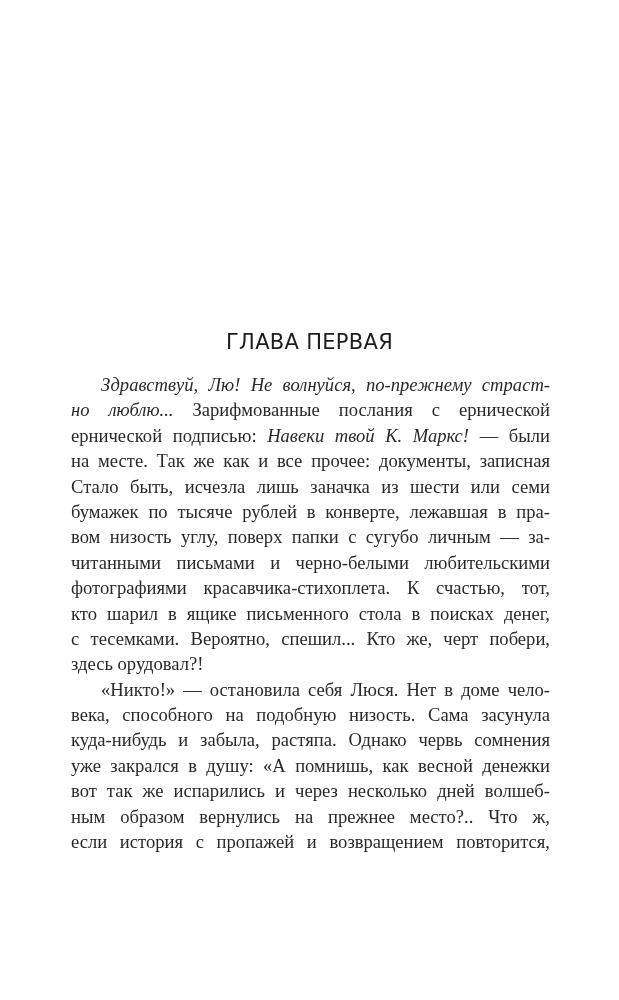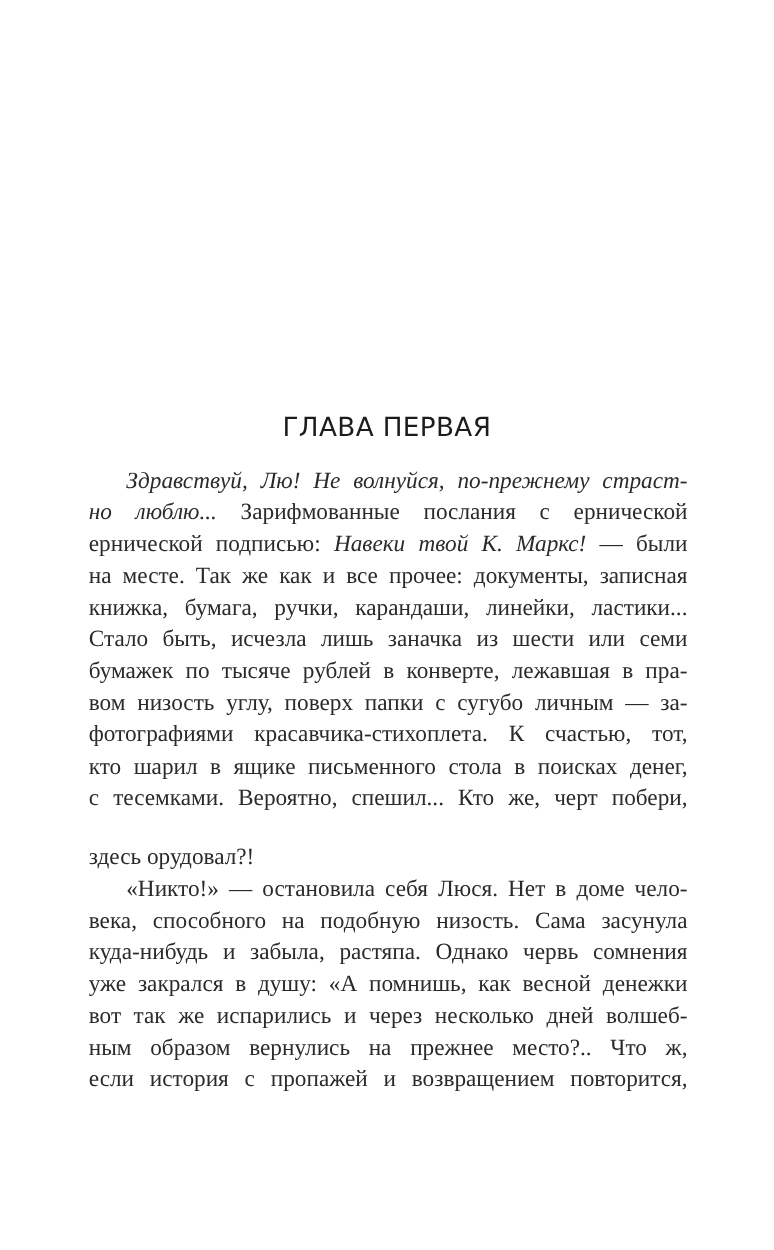--- a/index.html
+++ b/index.html
@@ -44,45 +44,44 @@
     }
     .line {
       display: block;
       white-space: nowrap;
       text-align: justify;
       text-align-last: justify;
       height: 25.4px;
     }
     .line.last {
       text-align-last: left;
-      margin-top: 22px;
     }
     .indent {
       padding-left: 30px;
     }
     .it {
       font-style: italic;
     }
   </style>
 </head>
 <body>
 
 <div class="page">
   <div class="chapter-title">ГЛАВА ПЕРВАЯ</div>
 
   <div class="body-text">
 
     <span class="line indent"><span class="it">Здравствуй, Лю! Не волнуйся, по-прежнему страст-</span></span>
     <span class="line"><span class="it">но люблю...</span><span> Зарифмованные послания с ернической</span></span>
     <span class="line"><span>ернической подписью: </span><span class="it">Навеки твой К. Маркс!</span><span> — были</span></span>
     <span class="line">на месте. Так же как и все прочее: документы, записная</span>
-    <span class="line">книжка, бумага, ручки, карандаши, линейки, ластики...</span>
     <span class="line">Стало быть, исчезла лишь заначка из шести или семи</span>
     <span class="line">бумажек по тысяче рублей в конверте, лежавшая в пра-</span>
     <span class="line">вом низость углу, поверх папки с сугубо личным — за-</span>
+    <span class="line">читанными письмами и черно-белыми любительскими</span>
     <span class="line">фотографиями красавчика-стихоплета. К счастью, тот,</span>
     <span class="line">кто шарил в ящике письменного стола в поисках денег,</span>
     <span class="line">с тесемками. Вероятно, спешил... Кто же, черт побери,</span>
     <span class="line last">здесь орудовал?!</span>
 
     <span class="line indent">«Никто!» — остановила себя Люся. Нет в доме чело-</span>
     <span class="line">века, способного на подобную низость. Сама засунула</span>
     <span class="line">куда-нибудь и забыла, растяпа. Однако червь сомнения</span>
     <span class="line">уже закрался в душу: «А помнишь, как весной денежки</span>
     <span class="line">вот так же испарились и через несколько дней волшеб-</span>

